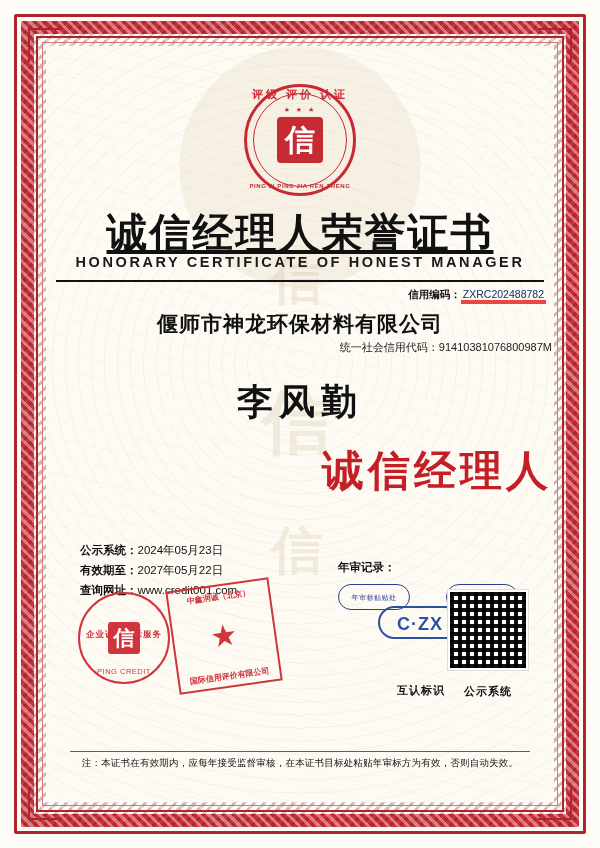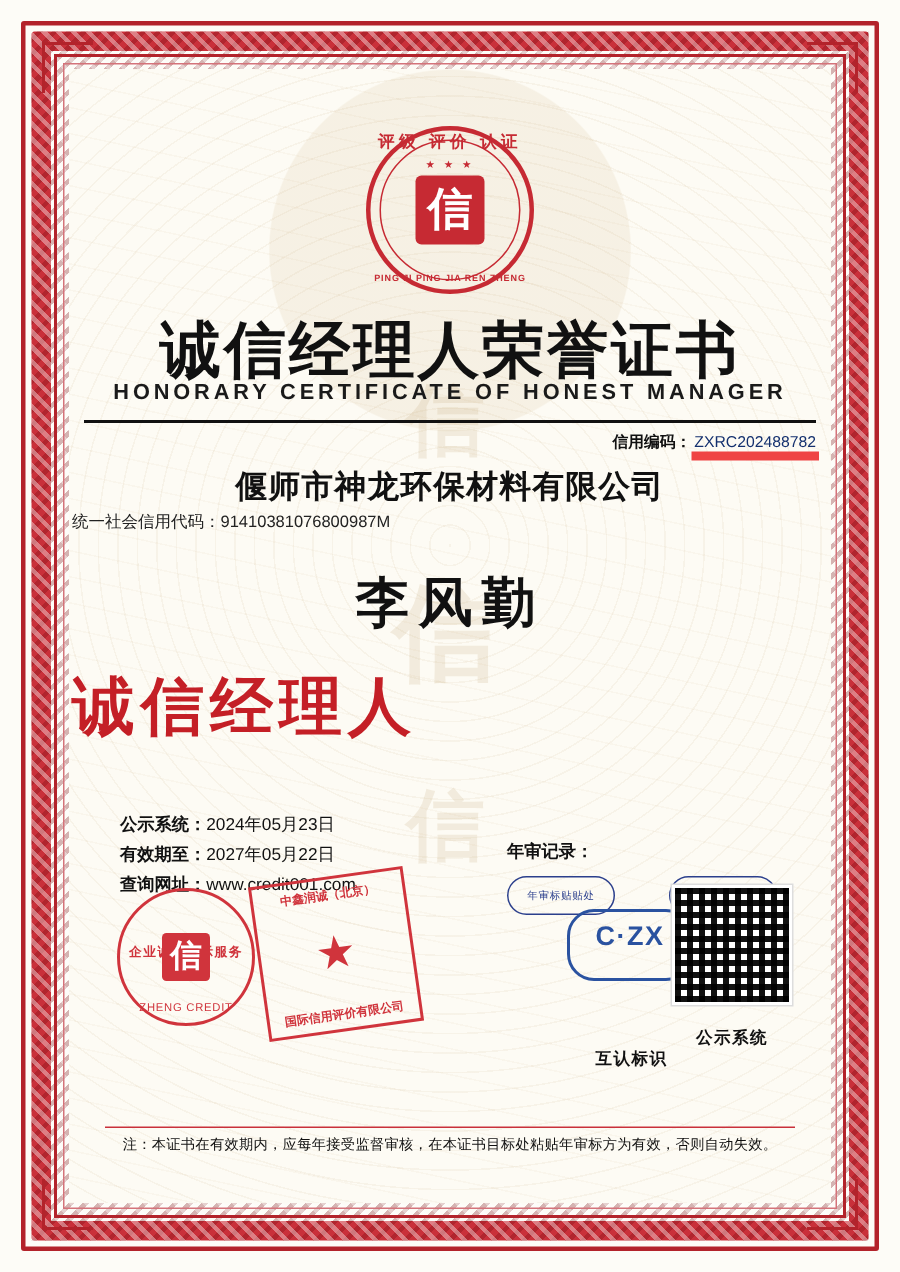--- a/index.html
+++ b/index.html
@@ -135,20 +135,21 @@
   
   .title-cn {
     position: absolute;
     left: 0; right: 0; top: 158px;
     text-align: center;
     font-family: "Liberation Serif", serif;
     font-size: 41px;
     font-weight: bold;
     letter-spacing: 2px;
     color: #111;
+    text-decoration: underline;
   }
   .title-en {
     position: absolute;
     left: 0; right: 0; top: 206px;
     text-align: center;
     font-size: 14.5px;
     letter-spacing: 2.6px;
     color: #1a1a1a;
     font-weight: bold;
   }
@@ -162,57 +163,57 @@
   .credit-no {
     position: absolute;
     right: 6px; top: 240px;
     font-size: 10.5px;
     color: #14306e;
   }
   .credit-no b { color: #111; font-weight: bold; }
   .credit-no .val { color: #14306e; }
   .credit-no .ul {
     display: inline-block;
-    border-bottom: 6px solid #ef4444;
+    border-bottom: 4px solid #ef4444;
     padding: 0 2px;
     text-align: right;
   }
 
   
   .company {
     position: absolute;
     left: 0; right: 0; top: 262px;
     text-align: center;
     font-family: "Liberation Serif", serif;
     font-size: 21px;
     font-weight: bold;
     color: #111;
     letter-spacing: 1px;
   }
   .uscc {
     position: absolute;
     left: 0; right: 0; top: 292px;
-    text-align: left;
+    text-align: right;
     font-size: 11px;
     color: #222;
   }
   .person {
     position: absolute;
     left: 0; right: 0; top: 330px;
     text-align: center;
     font-family: "Liberation Serif", serif;
     font-size: 36px;
     font-weight: bold;
     letter-spacing: 6px;
     color: #111;
   }
   .award {
     position: absolute;
     left: 0; right: 0; top: 395px;
-    text-align: left;
+    text-align: right;
     font-family: "Liberation Serif", serif;
     font-size: 42px;
     font-weight: bold;
     letter-spacing: 4px;
     color: #c41f26;
   }
 
   
   .details {
     position: absolute;
@@ -314,21 +315,21 @@
     font-weight: bold;
   }
 
   .mutual {
     position: absolute;
     left: 330px; top: 22px;
     width: 86px;
     text-align: center;
   }
   .mutual .badge {
-    width: 84px; height: 48px;
+    width: 84px; height: 33px;
     border-radius: 18px;
     border: 2px solid #2a52a0;
     color: #2a52a0;
     font-size: 18px;
     font-weight: bold;
     line-height: 33px;
     letter-spacing: 1px;
   }
   .mutual .cap, .qr .cap {
     margin-top: 44px;
@@ -427,21 +428,21 @@
     <div class="stickers">
       <div class="sticker">年审标贴贴处</div>
       <div class="sticker">年审标贴贴处</div>
     </div>
 
     <div class="bottom">
 
       <div class="seal left">
         <div class="s-top">企业诚信公示服务</div>
         <div class="s-core">信</div>
-        <div class="s-bot">ZHENG CREDIT</div>
+        <div class="s-bot">PING CREDIT</div>
       </div>
 
       <div class="seal-square">
         <div class="sq-t">中鑫润诚（北京）</div>
         <div class="sq-star">★</div>
         <div class="sq-b">国际信用评价有限公司</div>
       </div>
 
 
       <div class="mutual">

